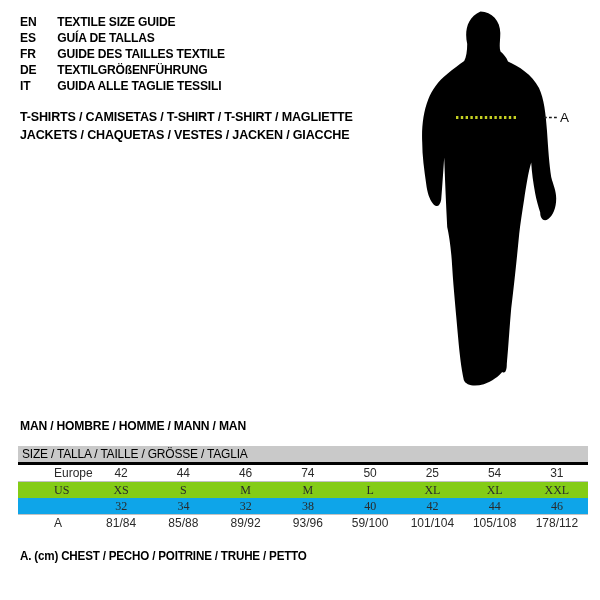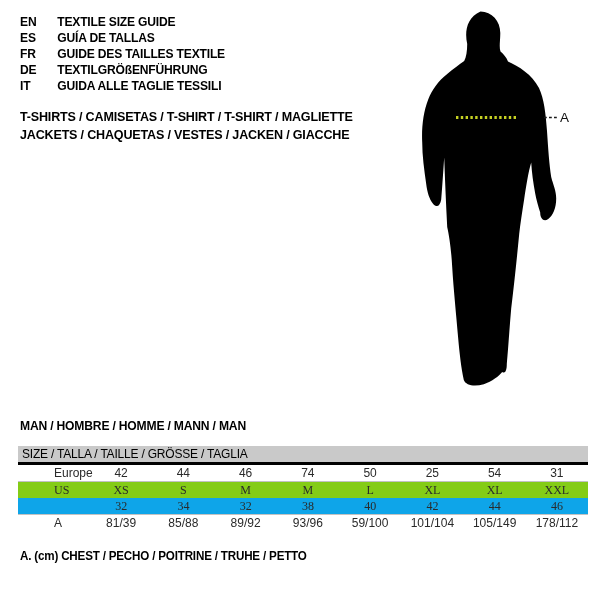--- a/index.html
+++ b/index.html
@@ -136,27 +136,27 @@
           <div class="tcell">34</div>
           <div class="tcell">32</div>
           <div class="tcell">38</div>
           <div class="tcell">40</div>
           <div class="tcell">42</div>
           <div class="tcell">44</div>
           <div class="tcell">46</div>
         </div>
         <div class="trow r3">
           <div class="tcell label">A</div>
-          <div class="tcell">81/39</div>
+          <div class="tcell">81/84</div>
           <div class="tcell">85/88</div>
           <div class="tcell">89/92</div>
           <div class="tcell">93/96</div>
           <div class="tcell">59/100</div>
           <div class="tcell">101/104</div>
-          <div class="tcell">105/149</div>
+          <div class="tcell">105/108</div>
           <div class="tcell">178/112</div>
         </div>
       </div>
   </div>
 
   <div class="footnote">A. (cm) CHEST / PECHO / POITRINE / TRUHE / PETTO</div>
 
 </div>
 
 </body></html>

